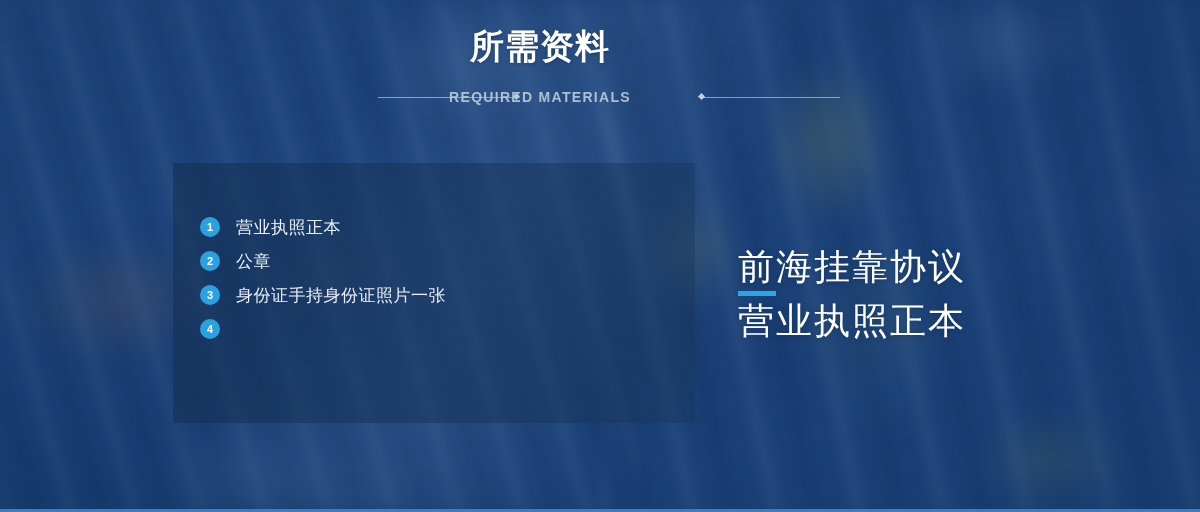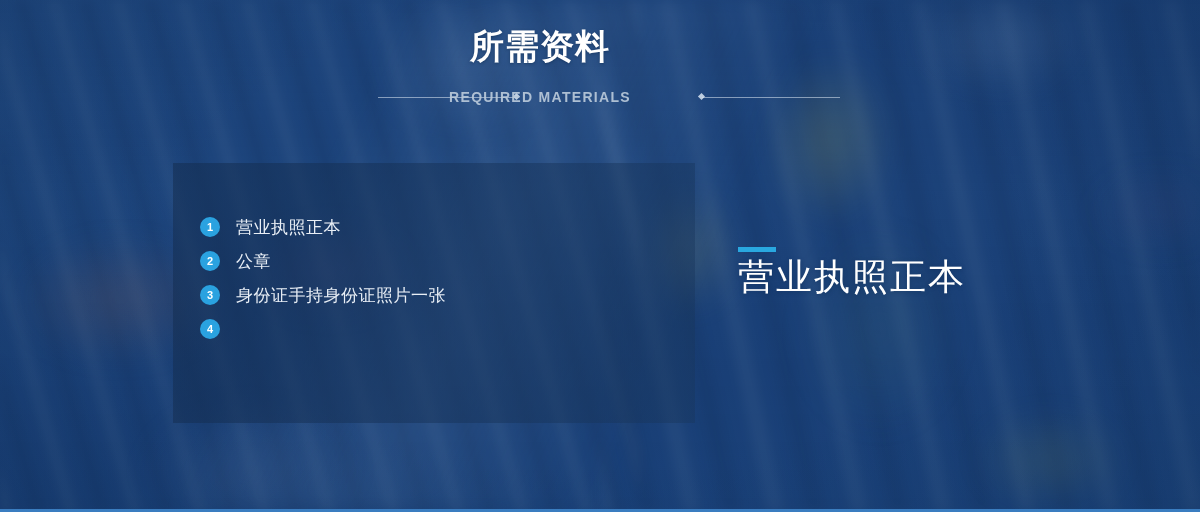--- a/index.html
+++ b/index.html
@@ -261,17 +261,18 @@
       </div>
 
       <div class="list-item">
         <span class="badge">4</span>
       </div>
 
     </div>
   </div>
 
   <div class="right-heading">
+    <div class="rh-line">前海挂靠协议</div>
     <div class="rh-accent"></div>
     <div class="rh-line">营业执照正本</div>
   </div>
 
 </div>
 
 </body></html>

